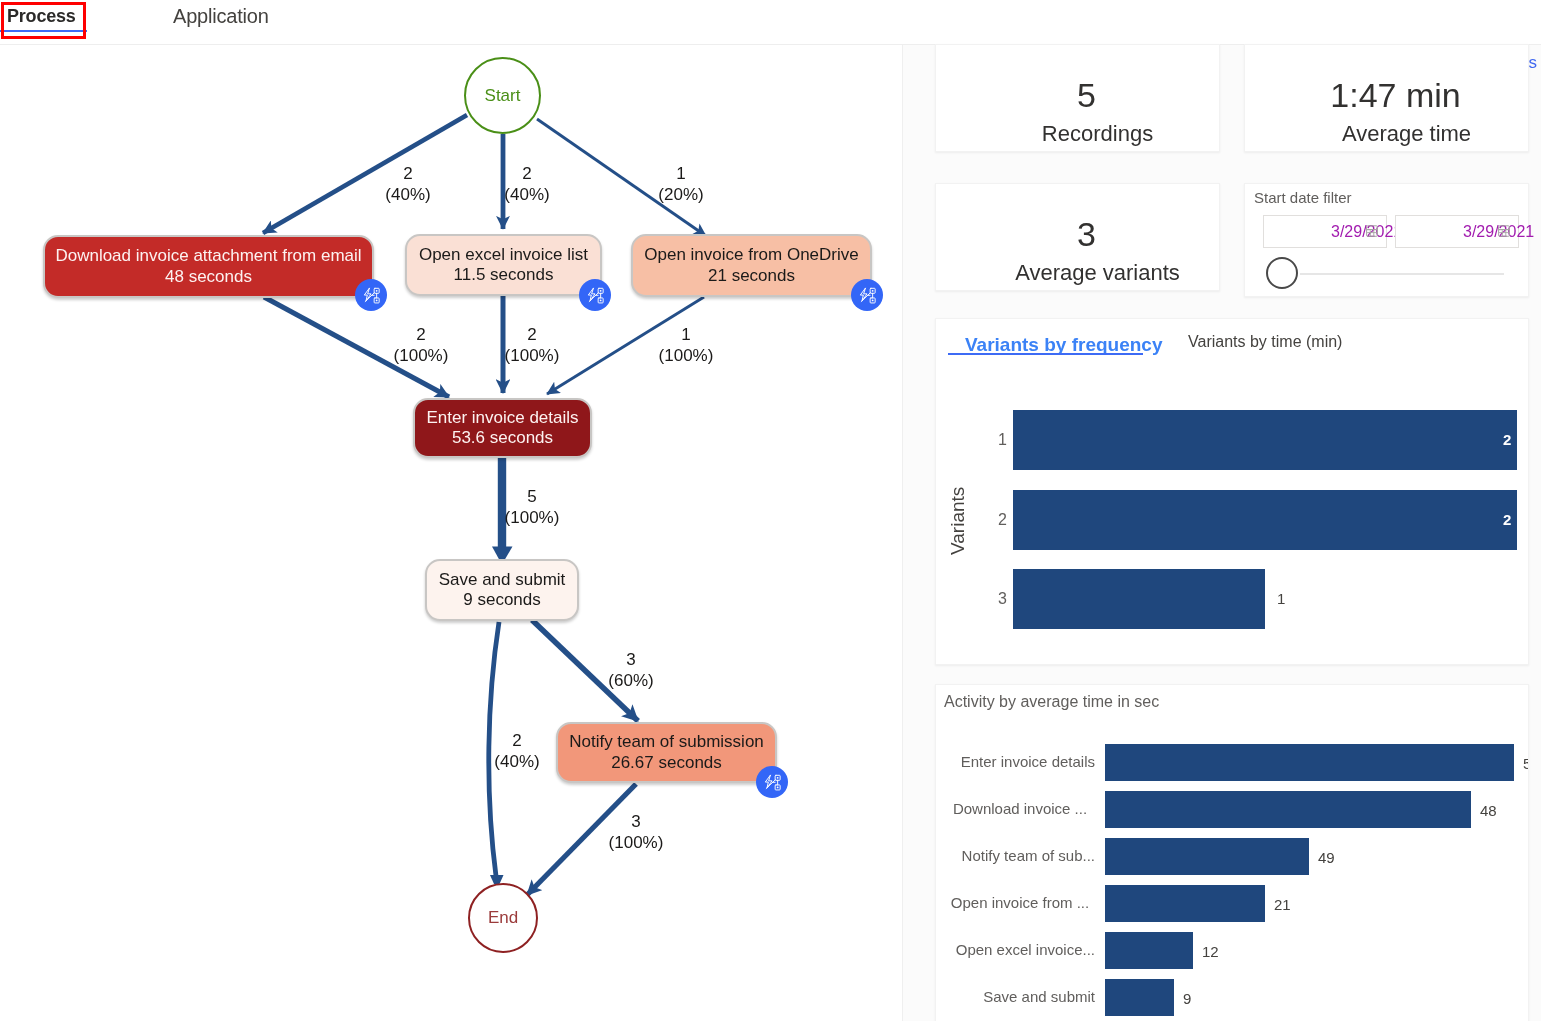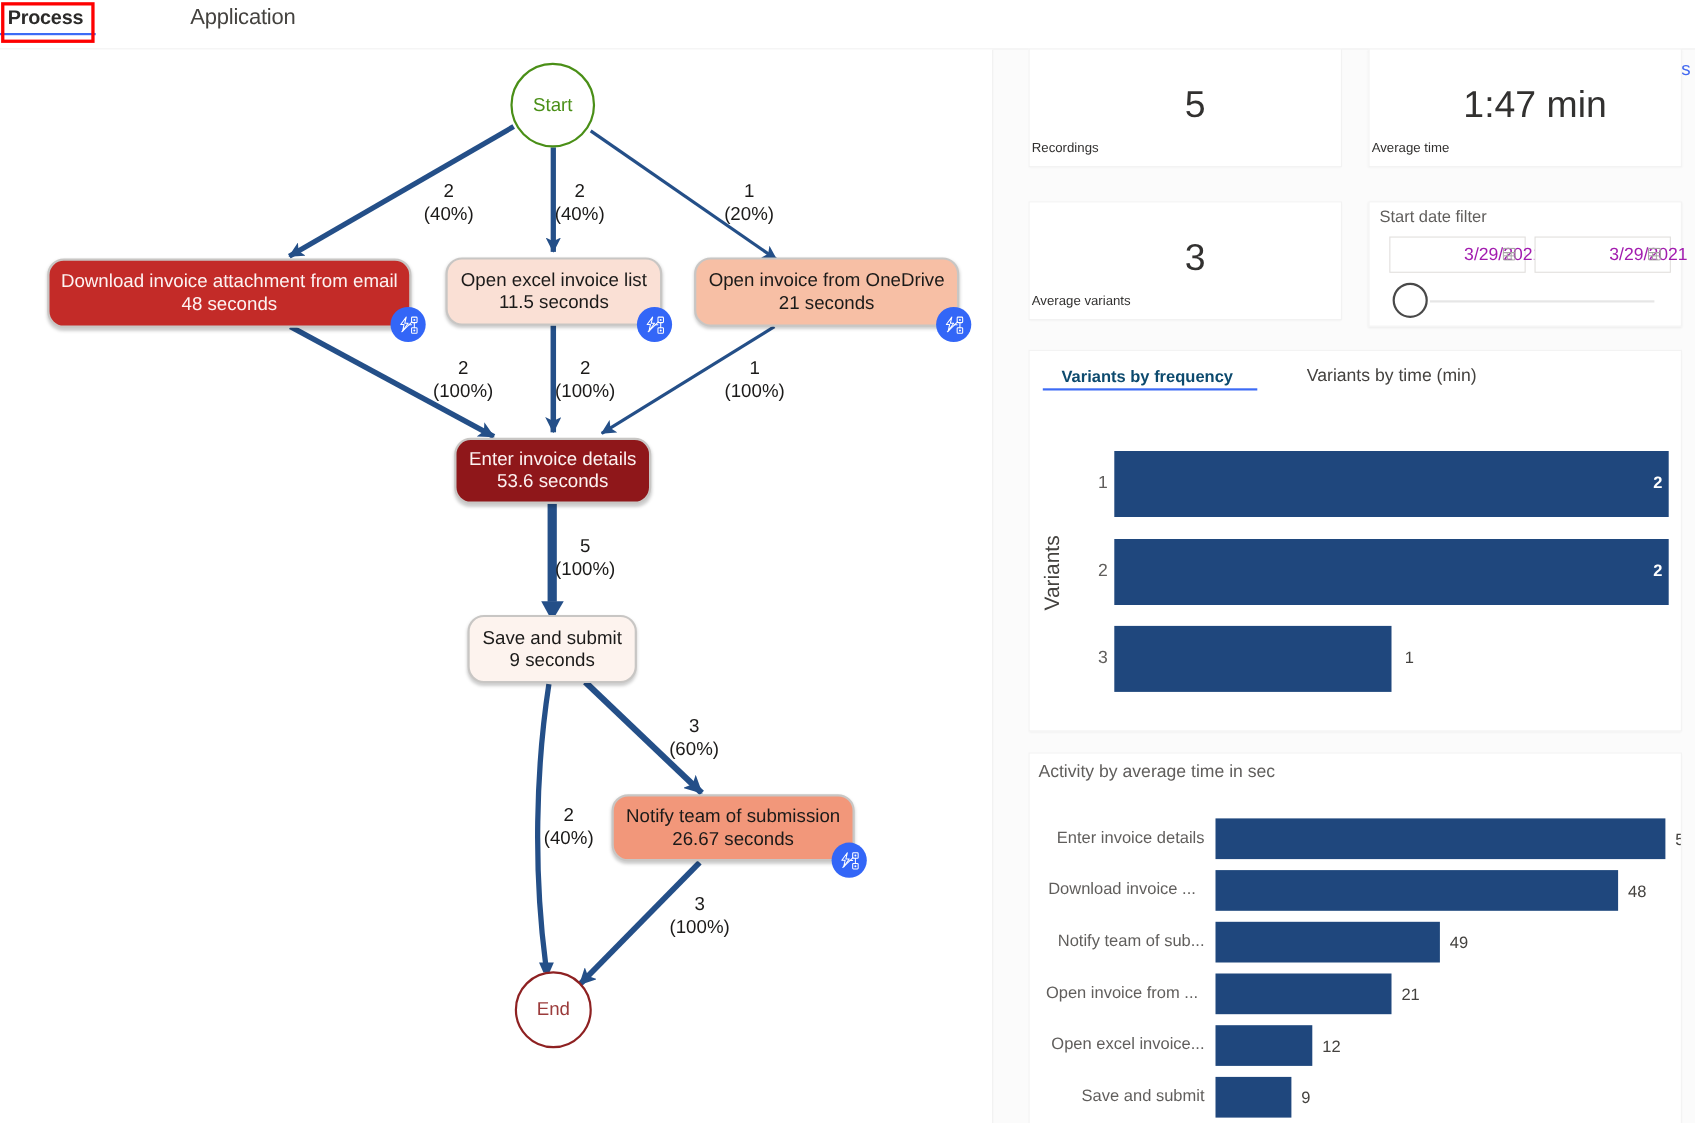--- a/index.html
+++ b/index.html
@@ -61,29 +61,29 @@
   .el3 { left:636px; top:163px; }
   .el4 { left:376px; top:324px; }
   .el5 { left:487px; top:324px; }
   .el6 { left:641px; top:324px; }
   .el7 { left:487px; top:486px; }
   .el8 { left:586px; top:649px; }
   .el9 { left:472px; top:730px; }
   .el10{ left:591px; top:811px; }
   .card { position:absolute; background:#fff; border:1px solid #f2f2f2; box-shadow:0 1px 2px rgba(0,0,0,.06); }
   .kpi-num { position:absolute; left:9px; width:100%; text-align:center; font-size:34px; line-height:42px; color:#323130; font-weight:400; }
-  .kpi-lbl { position:absolute; left:2px; width:100%; font-size:12px; line-height:20px; color:#323130; }
+  .kpi-lbl { position:absolute; left:20px; width:100%; text-align:center; font-size:22px; line-height:20px; color:#323130; }
   .sd-title { position:absolute; font-size:15px; color:#605e5c; }
   .dateinput { position:absolute; border:1px solid #e1dfdd; background:#fff; height:34px; }
   .dateinput > span:first-child { position:absolute; left:28px; top:7px; font-size:16px; color:#a21caf;margin-left:39px; }
   .sliderline { position:absolute; height:2px; background:#e6e6e6; }
   .sliderknob { position:absolute; width:30px; height:30px; border-radius:50%; border:2px solid #494949; background:#fff; }
 
   .vt { position:absolute; font-size:16px; color:#44423f; }
-  .vt.active { font-weight:700; font-size:15px; color:#0c4a6e; }
+  .vt.active { font-weight:700; font-size:19px; color:#3b82f6; }
   .vt .ul { position:absolute; left:-17px; width:195px; top:19px; height:2px; background:#3d6bf5; }
 
   .bar { position:absolute; background:#1f477d; }
   .barlbl { position:absolute; font-size:15px; color:#605e5c; }
   .barval { position:absolute; font-size:15px; color:#44423f; }
   .barvalin { position:absolute; font-size:15px; color:#fff; font-weight:700; }
   #vchart .barlbl { font-size:16px; }
   .axistitle { position:absolute; font-size:17px; color:#323130; }
   .cardtitle { position:absolute; font-size:16px; color:#605e5c; }
 

